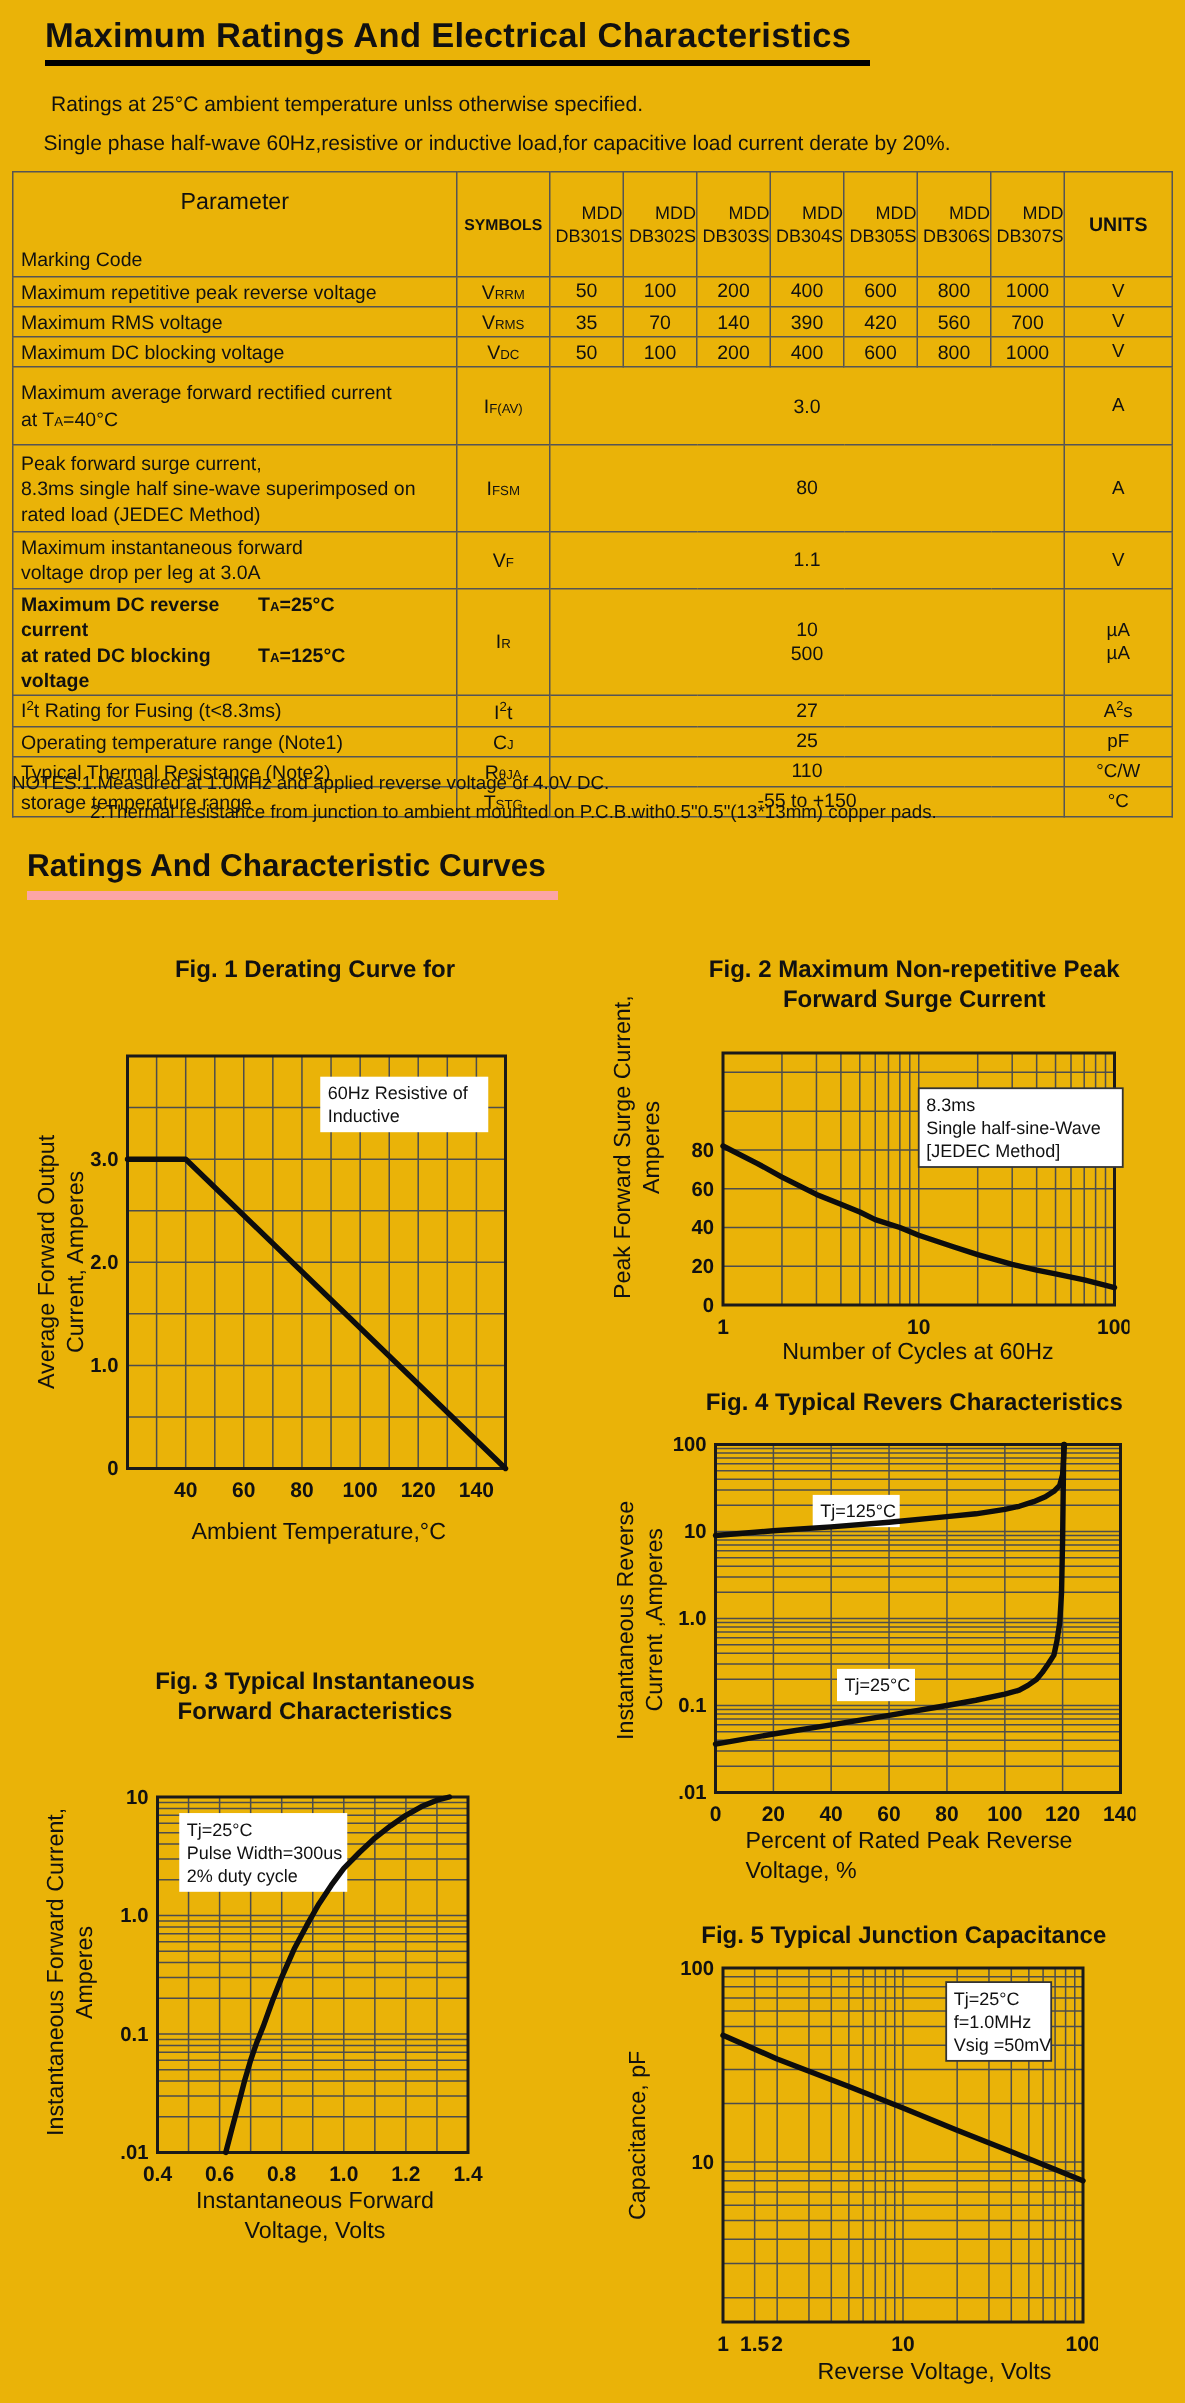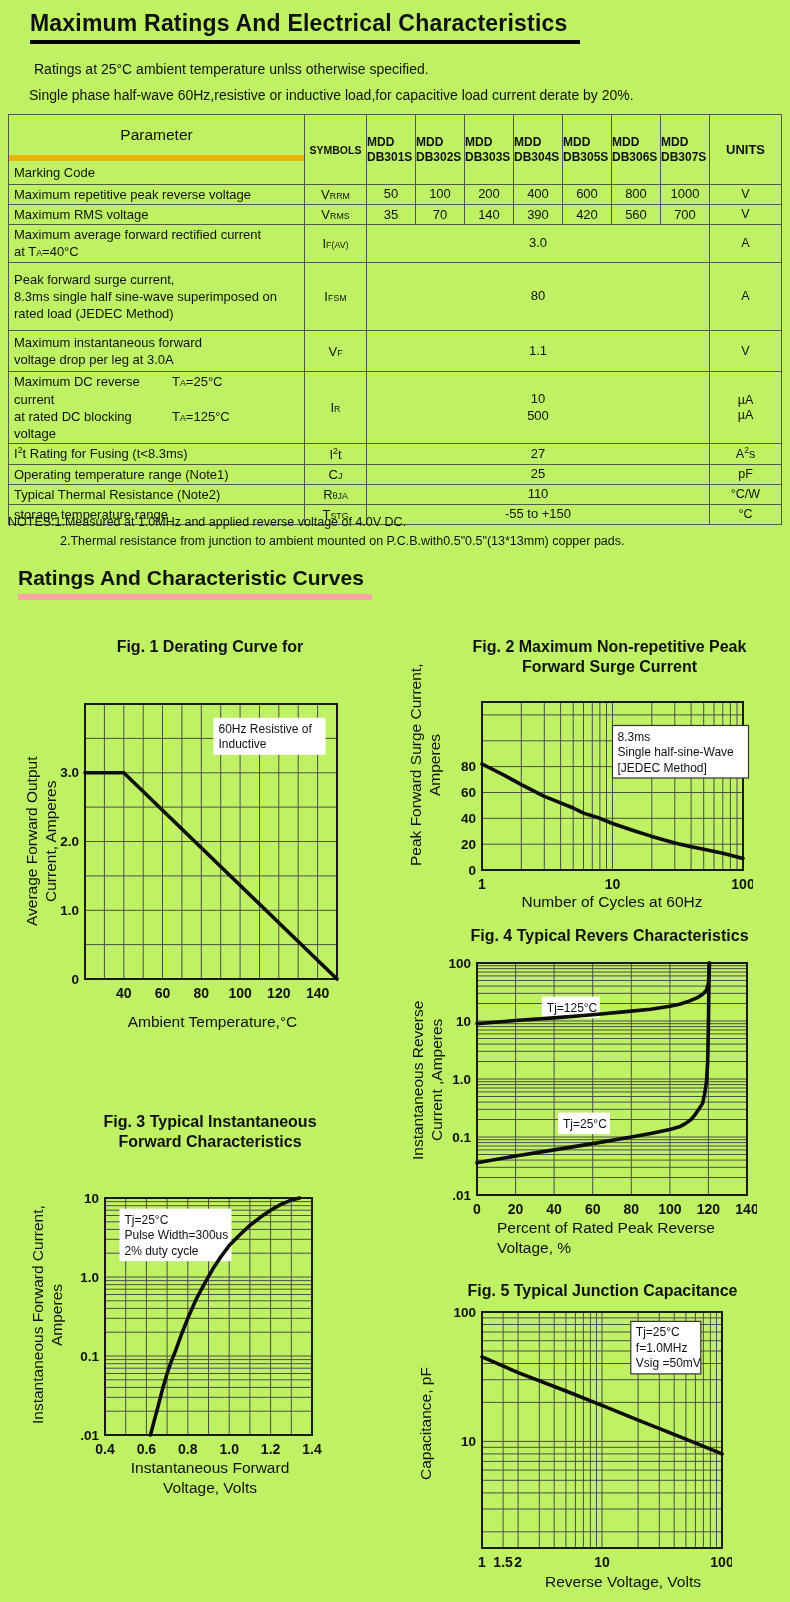--- a/index.html
+++ b/index.html
@@ -1,38 +1,38 @@
 <!DOCTYPE html>
 <html><head>
 <meta charset="utf-8">
 <style>
   html,body{margin:0;padding:0;background:#fff;}
-  .page{position:relative;width:790px;height:1602px;background:#bef264;overflow:hidden;
+  .page{position:relative;width:790px;height:1602px;background:#eab308;overflow:hidden;
         font-family:"Liberation Sans","DejaVu Sans",sans-serif;color:#111;}
   .h1{position:absolute;left:30px;top:10px;font-size:23px;font-weight:bold;
       border-bottom:4px solid #000;padding:0 12px 3px 0;letter-spacing:.2px;}
   .sub1{position:absolute;left:34px;top:61px;font-size:14px;}
   .sub2{position:absolute;left:29px;top:87px;font-size:14px;}
   table.ratings{position:absolute;left:8px;top:114px;width:774px;border-collapse:collapse;
       table-layout:fixed;font-size:13px;}
   table.ratings td{border:1px solid #555;padding:1px 4px;vertical-align:middle;}
   .c-param{padding:0 !important;}
   .p-top{height:40px;display:flex;align-items:center;justify-content:center;font-size:15.5px;
       border-bottom:6px solid #eab308;}
   .p-bot{height:23px;display:flex;align-items:center;padding-left:5px;font-size:13px;}
   .c-sym{font-size:10.5px;font-weight:bold;text-align:center;padding:0 1px !important;}
-  .c-dev{font-size:12px;font-weight:bold;text-align:left;line-height:1.25;padding:0 !important;}
+  .c-dev{font-size:12px;font-weight:normal;text-align:right;line-height:1.25;padding:0 !important;}
   .c-units{font-size:13px;font-weight:bold;text-align:center;}
   td.param{text-align:left;padding-left:5px !important;line-height:1.32;}
   td.sym{text-align:center;font-size:13px;}
   td.val{text-align:center;line-height:1.25;}
   td.unit{text-align:center;font-size:12.5px;line-height:1.2;}
   sub{font-size:68%;vertical-align:baseline;}
   sup{font-size:68%;vertical-align:super;}
-  .pline{display:flex;}
+  .pline{display:flex;font-weight:bold;}
   .pline .lft{width:158px;flex:none;}
   table.ratings tr:nth-child(5) td{padding-top:8px;padding-bottom:8px;}
   table.ratings tr:nth-child(6) td{padding-top:3px;padding-bottom:3px;}
   .notes{position:absolute;left:8px;top:513px;font-size:12.5px;line-height:1.5;}
   .note2{padding-left:52px;}
   .h2{position:absolute;left:18px;top:566px;font-size:21px;font-weight:bold;
       border-bottom:6px solid #fca5a5;padding:0 8px 4px 0;}
   .fig-title{position:absolute;font-size:16px;font-weight:bold;text-align:center;line-height:1.28;}
   .xlab{position:absolute;font-size:15.5px;text-align:center;line-height:1.28;}
   .ylab{position:absolute;writing-mode:vertical-rl;transform:rotate(180deg);
@@ -109,20 +109,34 @@
             <div>Maximum RMS voltage</div>
           </td>
           <td class="sym">V<sub>RMS</sub></td>
           <td class="val">35</td>
           <td class="val">70</td>
           <td class="val">140</td>
           <td class="val">390</td>
           <td class="val">420</td>
           <td class="val">560</td>
           <td class="val">700</td>
+          <td class="unit">V</td>
+        </tr>
+        <tr>
+          <td class="param">
+            <div>Maximum DC blocking voltage</div>
+          </td>
+          <td class="sym">V<sub>DC</sub></td>
+          <td class="val">50</td>
+          <td class="val">100</td>
+          <td class="val">200</td>
+          <td class="val">400</td>
+          <td class="val">600</td>
+          <td class="val">800</td>
+          <td class="val">1000</td>
           <td class="unit">V</td>
         </tr>
         <tr>
           <td class="param">
             <div>Maximum average forward rectified current</div>
             <div>at T<sub>A</sub>=40°C</div>
           </td>
           <td class="sym">I<sub>F(AV)</sub></td>
           <td class="val" colspan="7">
             <div>3.0</div>

